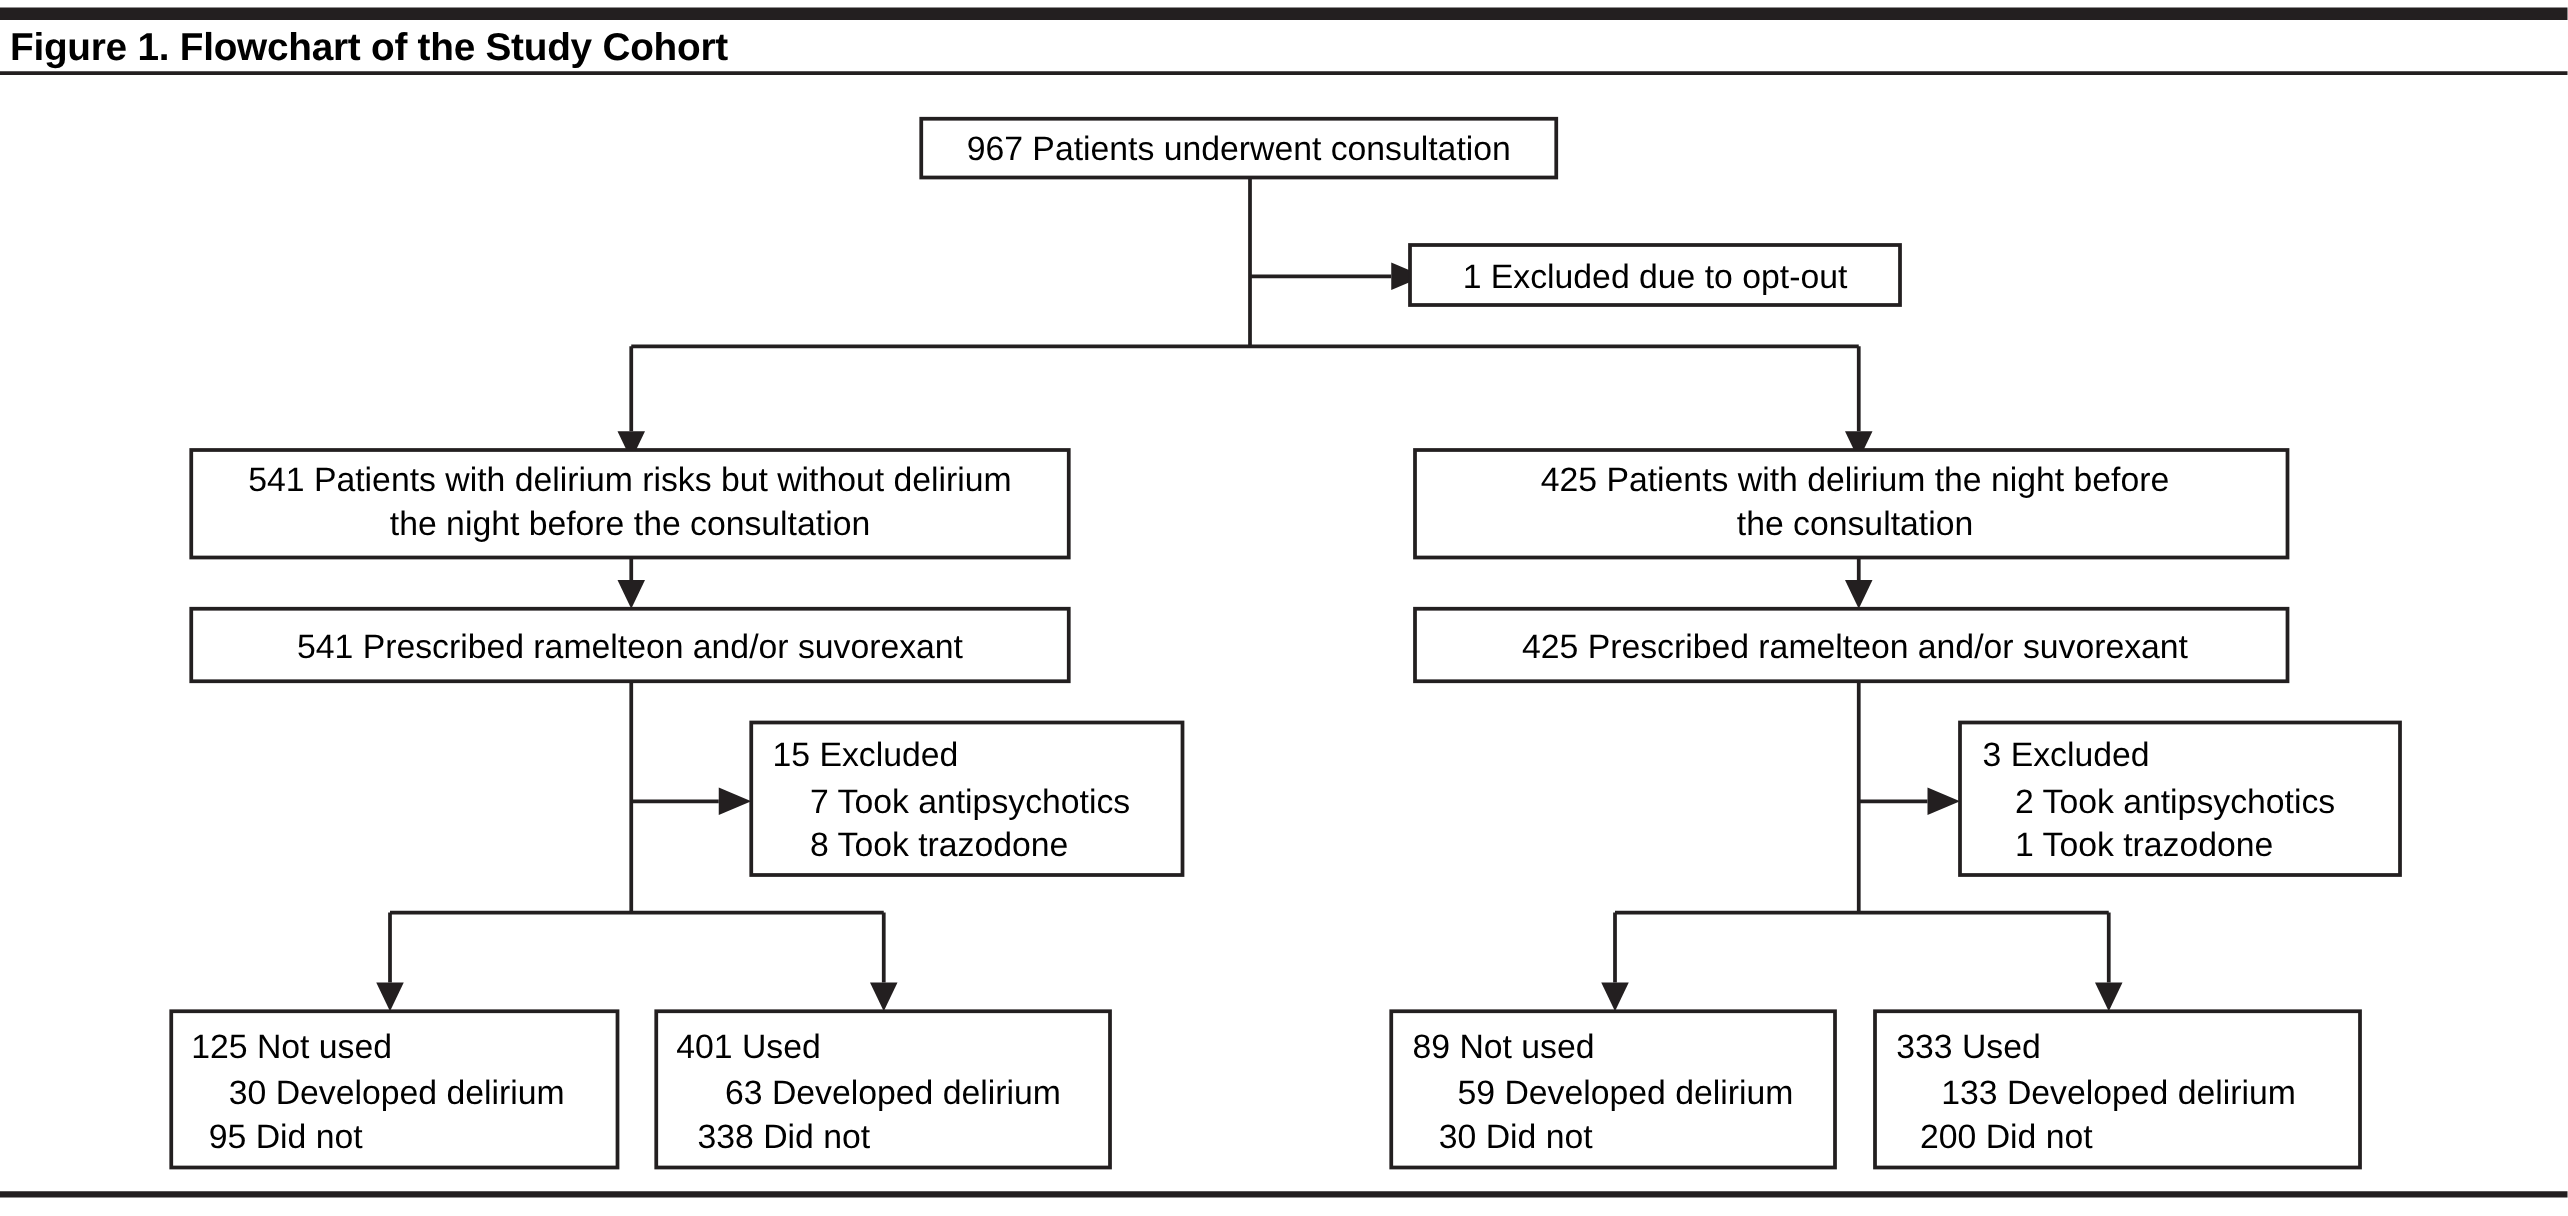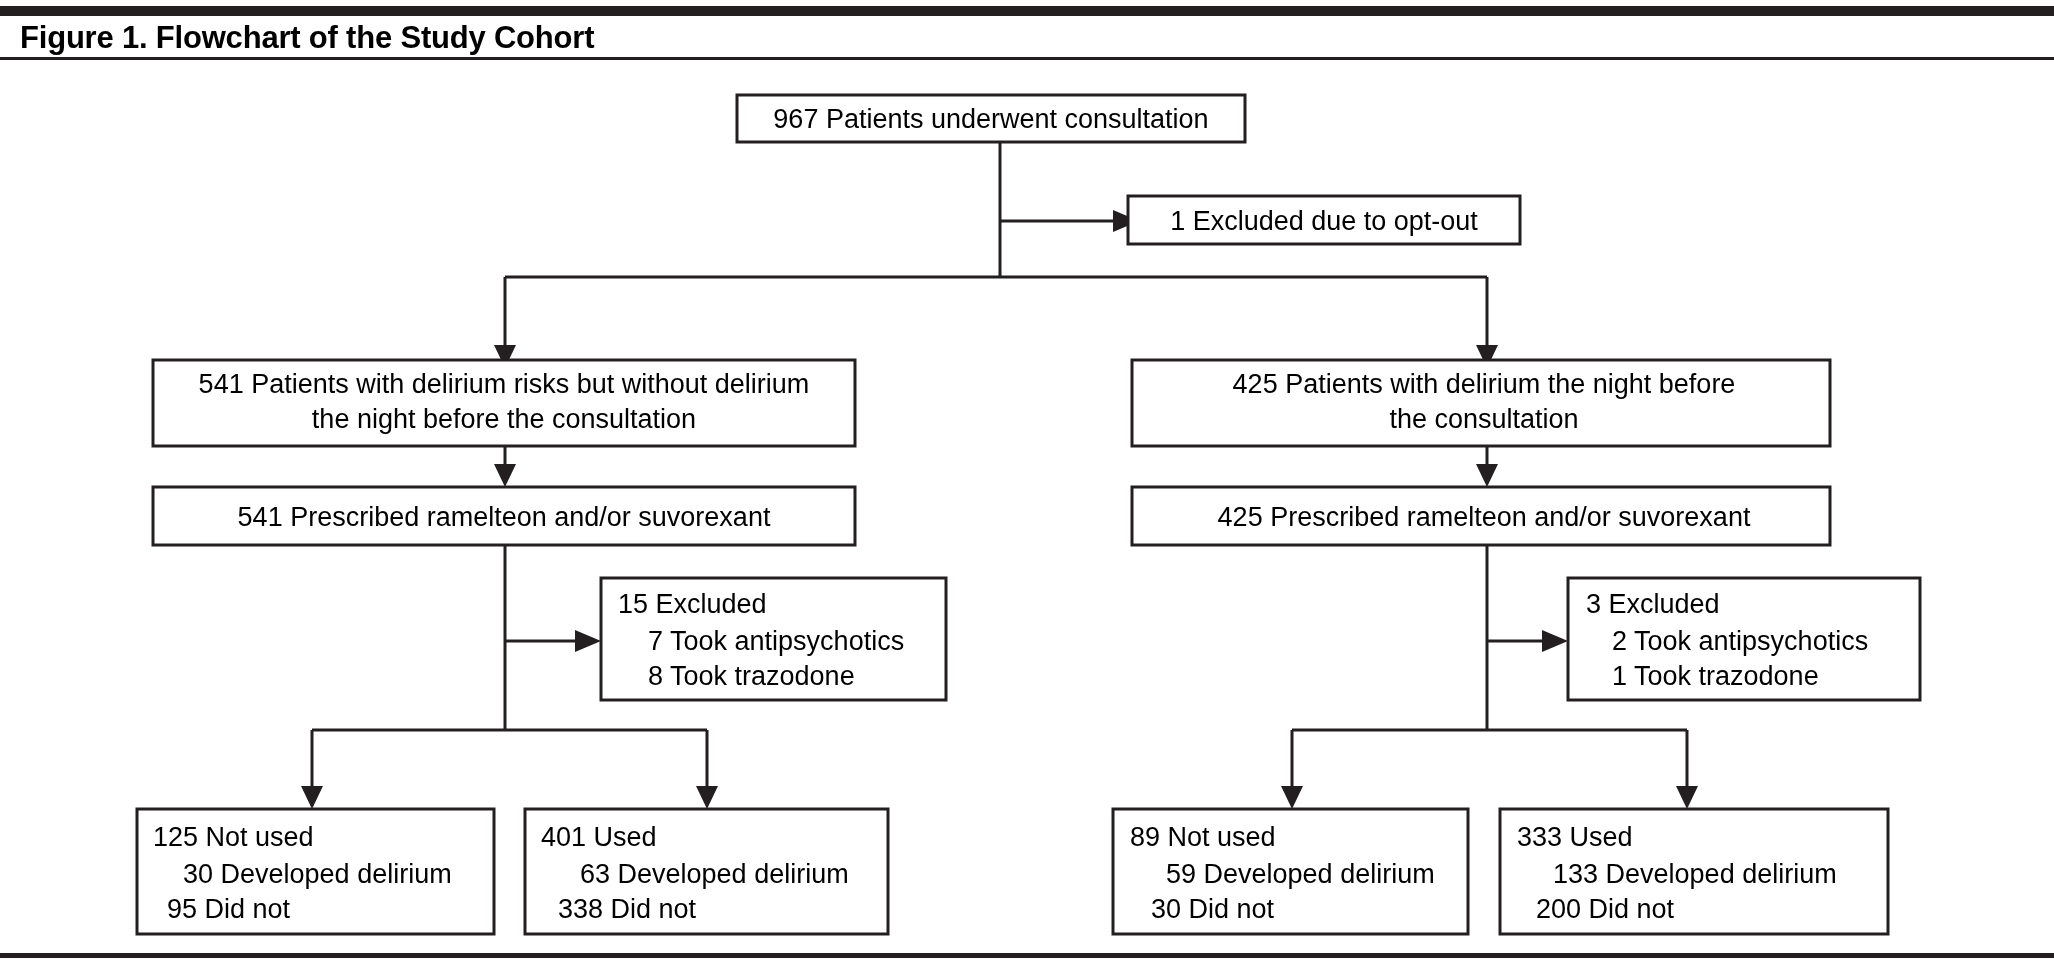--- a/index.html
+++ b/index.html
@@ -23,21 +23,21 @@
   .rule-top {
     position: absolute;
     left: 0;
     top: 6px;
     width: 2054px;
     height: 10px;
     background: #231f20;
   }
   .figure-title {
     position: absolute;
-    left: 20px;
+    left: 8px;
     top: 20px;
     font-size: 31px;
     font-weight: bold;
     letter-spacing: -0.2px;
     color: #000000;
     white-space: nowrap;
   }
   .rule-title-bottom {
     position: absolute;
     left: 0;

